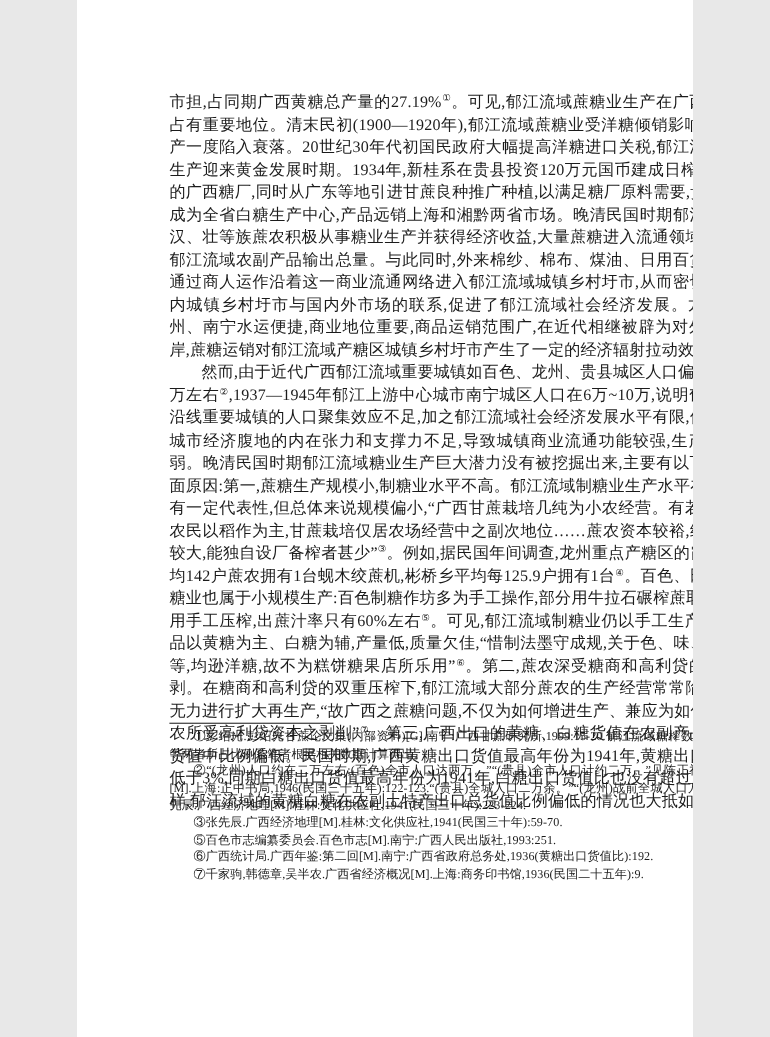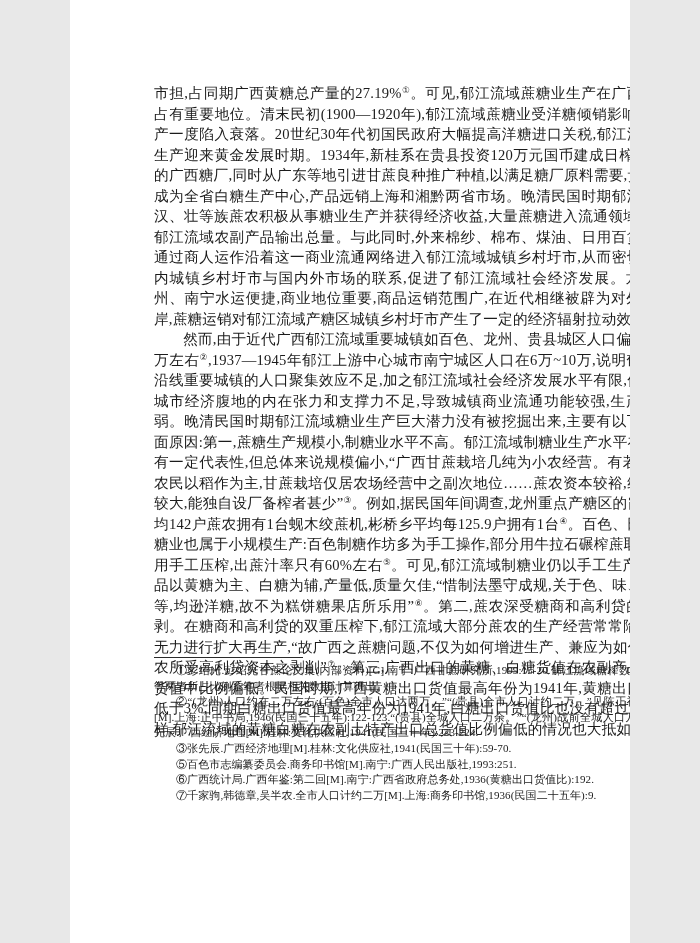--- a/index.html
+++ b/index.html
@@ -80,20 +80,20 @@
     <p class="para continued">市担,占同期广西黄糖总产量的27.19%<sup>①</sup>。可见,郁江流域蔗糖业生产在广西糖业中占有重要地位。清末民初(1900—1920年),郁江流域蔗糖业受洋糖倾销影响,糖业生产一度陷入衰落。20世纪30年代初国民政府大幅提高洋糖进口关税,郁江流域糖业生产迎来黄金发展时期。1934年,新桂系在贵县投资120万元国币建成日榨蔗300吨的广西糖厂,同时从广东等地引进甘蔗良种推广种植,以满足糖厂原料需要,贵县一度成为全省白糖生产中心,产品远销上海和湘黔两省市场。晚清民国时期郁江流域的汉、壮等族蔗农积极从事糖业生产并获得经济收益,大量蔗糖进入流通领域,增加了郁江流域农副产品输出总量。与此同时,外来棉纱、棉布、煤油、日用百货等商品通过商人运作沿着这一商业流通网络进入郁江流域城镇乡村圩市,从而密切了流域内城镇乡村圩市与国内外市场的联系,促进了郁江流域社会经济发展。龙州、梧州、南宁水运便捷,商业地位重要,商品运销范围广,在近代相继被辟为对外通商口岸,蔗糖运销对郁江流域产糖区城镇乡村圩市产生了一定的经济辐射拉动效应。</p>
     <p class="para">然而,由于近代广西郁江流域重要城镇如百色、龙州、贵县城区人口偏少,均在2万左右<sup>②</sup>,1937—1945年郁江上游中心城市南宁城区人口在6万~10万,说明郁江流域沿线重要城镇的人口聚集效应不足,加之郁江流域社会经济发展水平有限,使得这些城市经济腹地的内在张力和支撑力不足,导致城镇商业流通功能较强,生产功能较弱。晚清民国时期郁江流域糖业生产巨大潜力没有被挖掘出来,主要有以下三个方面原因:第一,蔗糖生产规模小,制糖业水平不高。郁江流域制糖业生产水平在广西具有一定代表性,但总体来说规模偏小,“广西甘蔗栽培几纯为小农经营。有若干地域,农民以稻作为主,甘蔗栽培仅居农场经营中之副次地位……蔗农资本较裕,经营规模较大,能独自设厂备榨者甚少”<sup>③</sup>。例如,据民国年间调查,龙州重点产糖区的霞秀乡平均142户蔗农拥有1台蚬木绞蔗机,彬桥乡平均每125.9户拥有1台<sup>④</sup>。百色、田阳的制糖业也属于小规模生产:百色制糖作坊多为手工操作,部分用牛拉石碾榨蔗取汁,部分用手工压榨,出蔗汁率只有60%左右<sup>⑤</sup>。可见,郁江流域制糖业仍以手工生产为主,产品以黄糖为主、白糖为辅,产量低,质量欠佳,“惜制法墨守成规,关于色、味、耐久等等,均逊洋糖,故不为糕饼糖果店所乐用”<sup>⑥</sup>。第二,蔗农深受糖商和高利贷的双重盘剥。在糖商和高利贷的双重压榨下,郁江流域大部分蔗农的生产经营常常陷入困境,无力进行扩大再生产,“故广西之蔗糖问题,不仅为如何增进生产、兼应为如何免除蔗农所受高利贷资本之剥削”<sup>⑦</sup>。第三,广西出口的黄糖、白糖货值在农副产品出口总货值中比例偏低。民国时期,广西黄糖出口货值最高年份为1941年,黄糖出口货值比低于3%,同期白糖出口货值最高年份为1941年,白糖出口货值比也没有超过2%<sup>⑧</sup>。同样,郁江流域的黄糖白糖在农副土特产出口总货值比例偏低的情况也大抵如</p>
   </main>
 
   <div class="footnote-rule"></div>
 
   <section class="footnotes">
     <p class="footnote">①彭绍光.彭绍光甘蔗论文集(内部资料)[G].南宁:广西甘蔗研究所,1999:15-20.郁江流域糖榨数、黄糖产量等两者所占比例系笔者根据相关数据计算得出。</p>
     <p class="footnote">②“(龙州)人口约在二万左右;(百色)全市人口达两万。”“(贵县)全市人口计约二万。”见陈正祥.广西地理[M].上海:正中书局,1946(民国三十五年):122-123.“(贵县)全城人口二万余。”“(龙州)战前全城人口万余。”见张先辰.广西经济地理[M].桂林:文化供应社,1941(民国三十年):223-224.</p>
     <p class="footnote">③张先辰.广西经济地理[M].桂林:文化供应社,1941(民国三十年):59-70.</p>
-    <p class="footnote">⑤百色市志编纂委员会.商务印书馆[M].南宁:广西人民出版社,1993:251.</p>
+    <p class="footnote">⑤百色市志编纂委员会.百色市志[M].南宁:广西人民出版社,1993:251.</p>
     <p class="footnote">⑥广西统计局.广西年鉴:第二回[M].南宁:广西省政府总务处,1936(黄糖出口货值比):192.</p>
-    <p class="footnote">⑦千家驹,韩德章,吴半农.全市人口计约二万[M].上海:商务印书馆,1936(民国二十五年):9.</p>
+    <p class="footnote">⑦千家驹,韩德章,吴半农.广西省经济概况[M].上海:商务印书馆,1936(民国二十五年):9.</p>
   </section>
 
   <div class="page-number">131</div>
 
 </div>
 
 </body></html>

